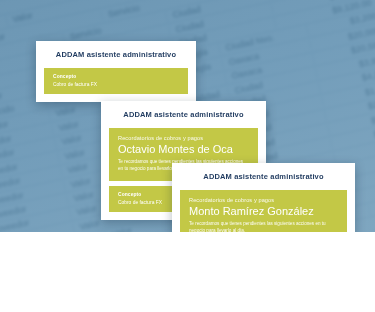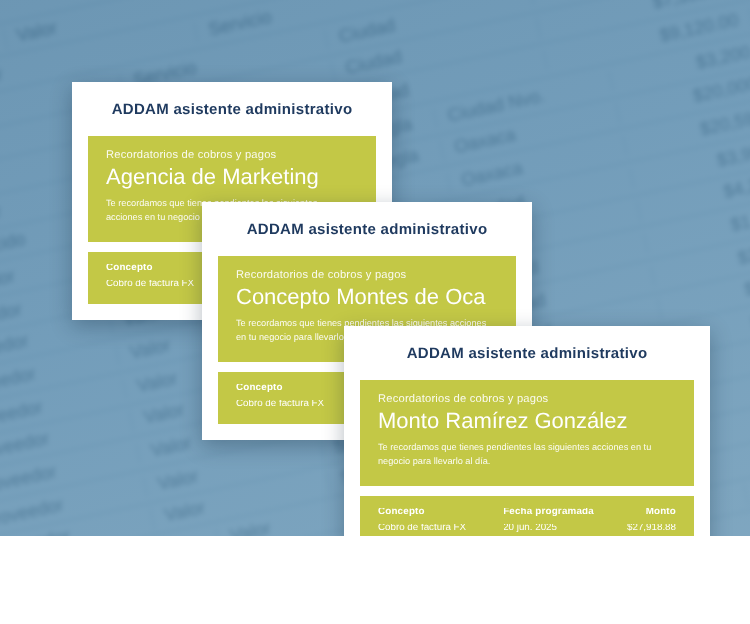--- a/index.html
+++ b/index.html
@@ -3,21 +3,21 @@
 <meta charset="utf-8">
 <style>
   * { box-sizing: border-box; margin: 0; padding: 0; }
   html, body {
     width: 375px; height: 312px;
     overflow: hidden;
     font-family: "Liberation Sans", sans-serif;
   }
   #stage {
     position: relative;
-    width: 375px; height: 268px;
+    width: 375px; height: 232px;
     overflow: hidden;
     background: #737373;
   }
 
   
   #bg-wrap {
     position: absolute;
     left: -34%; top: -34%;
     width: 168%; height: 168%;
     transform: rotate(-12deg);
@@ -307,44 +307,39 @@
           <div class="scell num">$1,800.00</div>
         </div>
         <div class="srow"></div>
         <div class="srow"></div>
       </div>
   </div>
   <div id="bg-tint"></div>
 
   <div class="card" id="card-1">
     <div class="card-title">ADDAM asistente administrativo</div>
-    <div class="panel">
-      <div class="panel-kicker">Recordatorios de cobros y pagos</div>
-      <div class="panel-name">Agencia de Marketing</div>
-      <div class="panel-body">Te recordamos que tienes pendientes las siguientes acciones en tu negocio para llevarlo al día.</div>
-    </div>
     <div class="table-panel">
       <div class="trow thead">
         <div class="tcell c1">Concepto</div>
         <div class="tcell c2"></div>
         <div class="tcell c3"></div>
       </div>
       <div class="trow">
         <div class="tcell c1">Cobro de factura FX</div>
         <div class="tcell c2"></div>
         <div class="tcell c3"></div>
       </div>
     </div>
   </div>
 
   <div class="card" id="card-2">
     <div class="card-title">ADDAM asistente administrativo</div>
     <div class="panel">
       <div class="panel-kicker">Recordatorios de cobros y pagos</div>
-      <div class="panel-name">Concepto Montes de Oca</div>
+      <div class="panel-name">Octavio Montes de Oca</div>
       <div class="panel-body">Te recordamos que tienes pendientes las siguientes acciones en tu negocio para llevarlo al día.</div>
     </div>
     <div class="table-panel">
       <div class="trow thead">
         <div class="tcell c1">Concepto</div>
         <div class="tcell c2"></div>
         <div class="tcell c3"></div>
       </div>
       <div class="trow">
         <div class="tcell c1">Cobro de factura FX</div>

